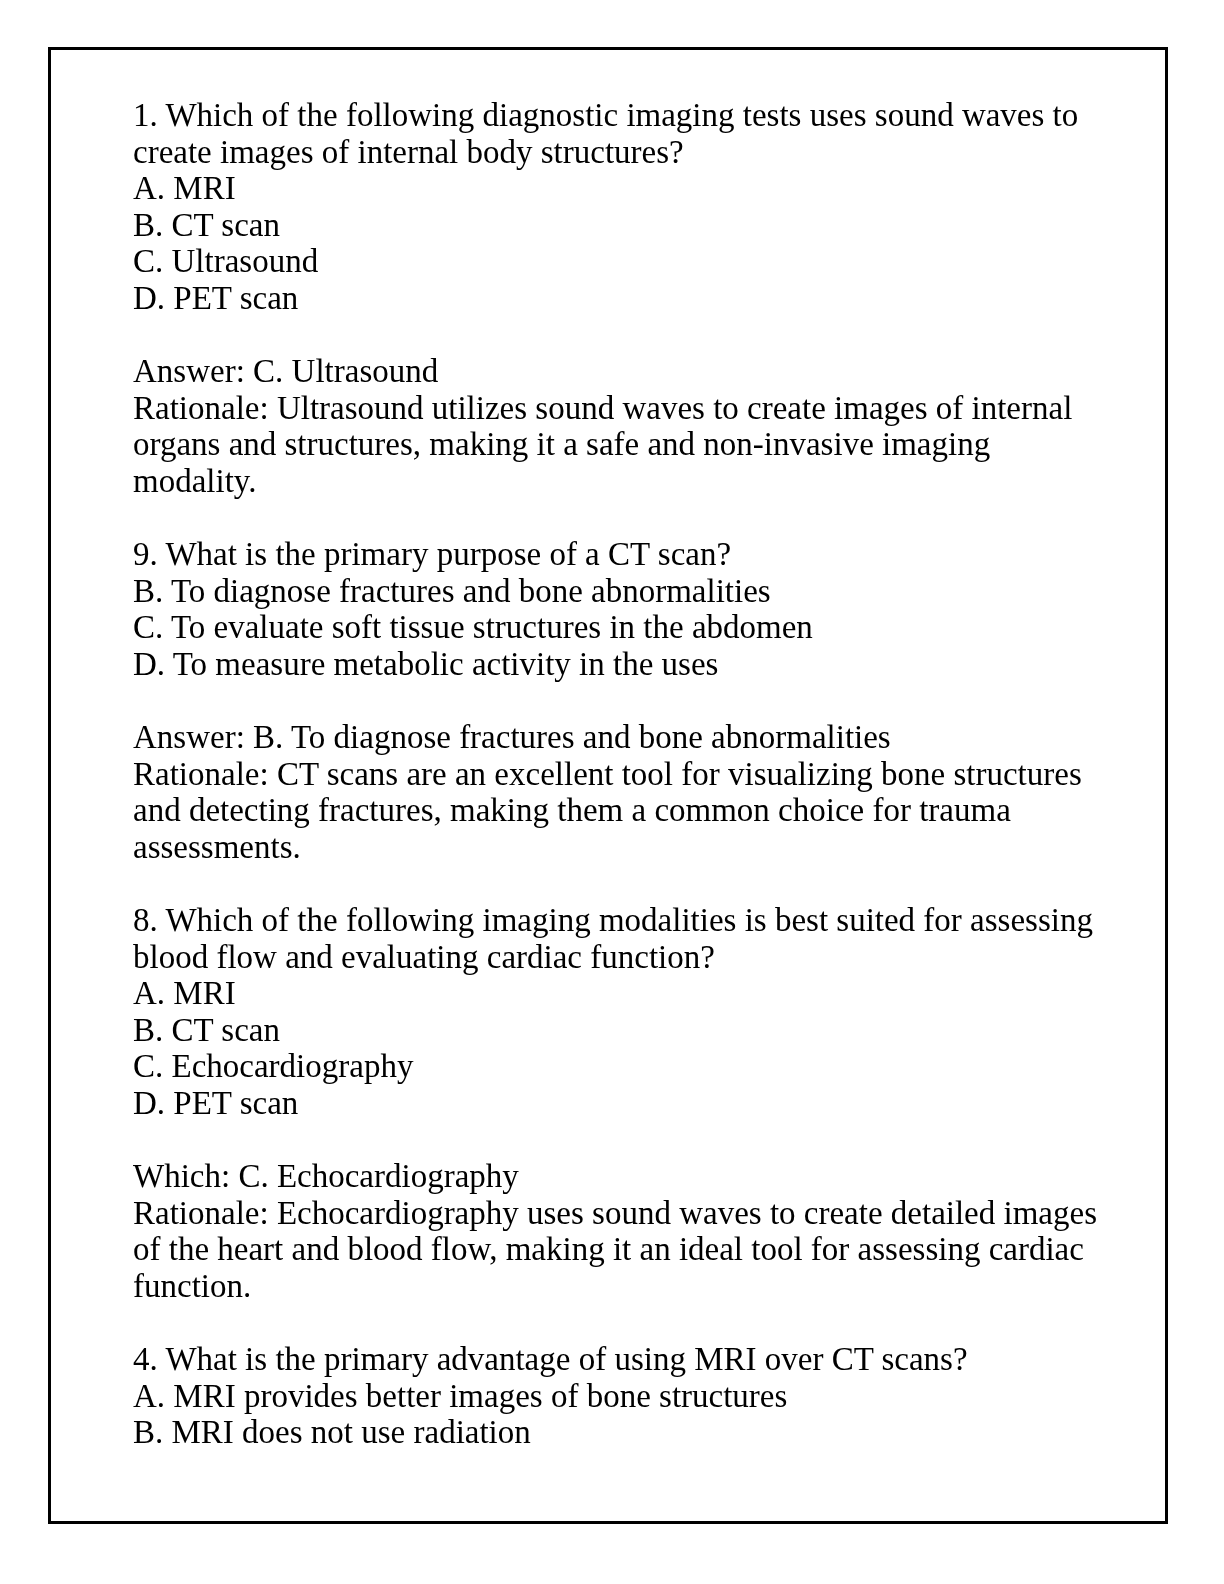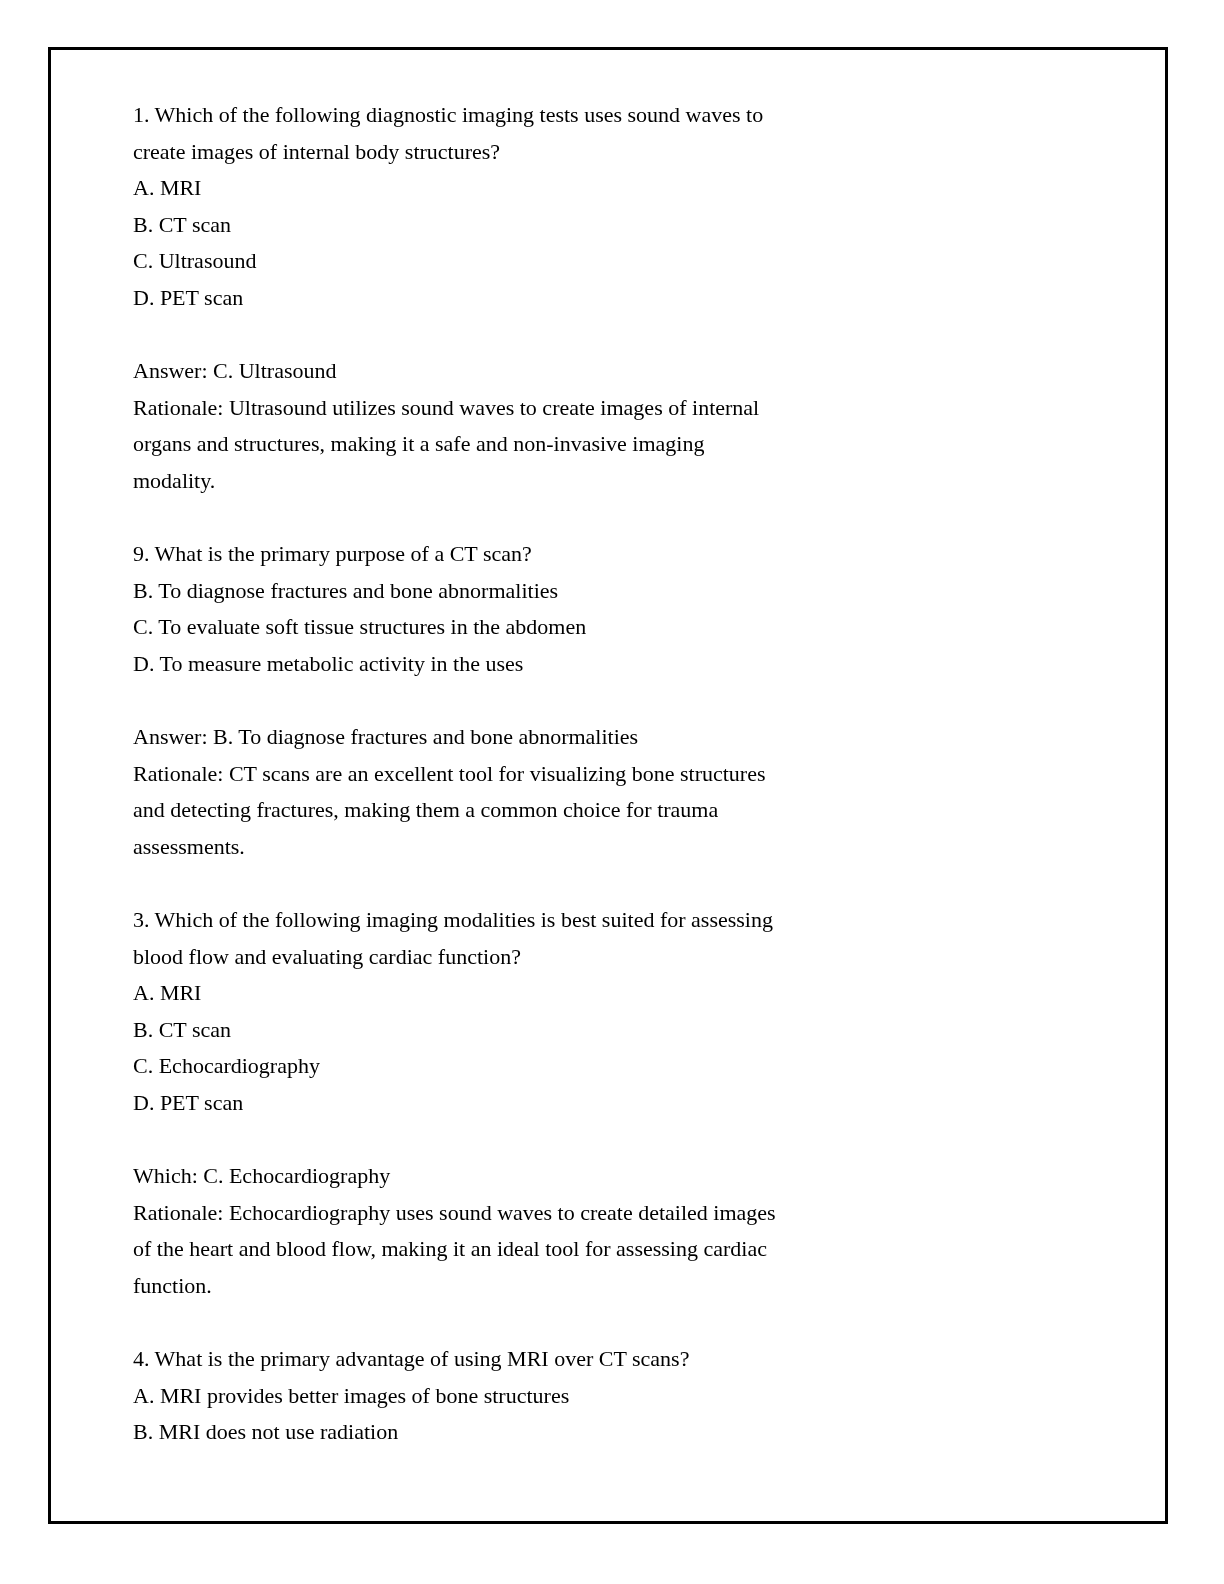--- a/index.html
+++ b/index.html
@@ -9,21 +9,21 @@
     left: 48px; top: 47px;
     width: 1114px; height: 1471px;
     border: 3px solid #000000;
     box-sizing: content-box;
   }
   .content {
     position: absolute;
     left: 133px; top: 97px;
     width: 980px;
     font-family: "Liberation Serif", "DejaVu Serif", serif;
-    font-size: 22px;
+    font-size: 33px;
     line-height: 36.6px;
     color: #000000;
   }
   .line { white-space: nowrap; display: block; }
   .gap { height: 36.6px; }
 </style>
 </head>
 <body>
 
 <div class="page-frame"></div>
@@ -52,21 +52,21 @@
     <span class="line">D. To measure metabolic activity in the uses</span>
     <div class="gap"></div>
     <span class="line">Answer: B. To diagnose fractures and bone abnormalities</span>
     <span class="line">Rationale: CT scans are an excellent tool for visualizing bone structures</span>
     <span class="line">and detecting fractures, making them a common choice for trauma</span>
     <span class="line">assessments.</span>
     <div class="gap"></div>
   </div>
 
   <div>
-    <span class="line">3. Which of the following imaging modalities is best suited for assessing</span>
+    <span class="line">8. Which of the following imaging modalities is best suited for assessing</span>
     <span class="line">blood flow and evaluating cardiac function?</span>
     <span class="line">A. MRI</span>
     <span class="line">B. CT scan</span>
     <span class="line">C. Echocardiography</span>
     <span class="line">D. PET scan</span>
     <div class="gap"></div>
     <span class="line">Which: C. Echocardiography</span>
     <span class="line">Rationale: Echocardiography uses sound waves to create detailed images</span>
     <span class="line">of the heart and blood flow, making it an ideal tool for assessing cardiac</span>
     <span class="line">function.</span>

